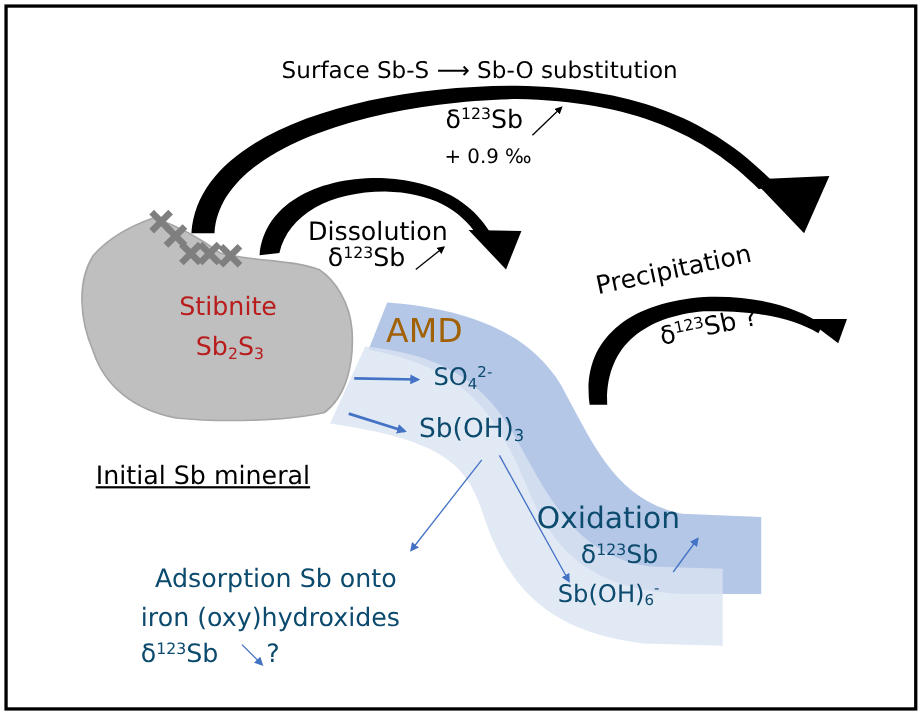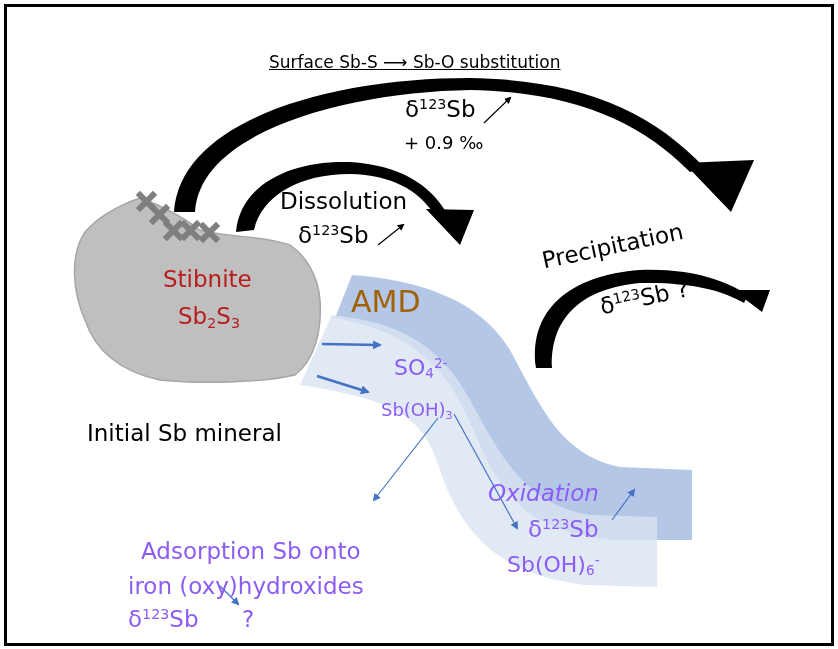--- a/index.html
+++ b/index.html
@@ -1,21 +1,21 @@
 <!DOCTYPE html>
 <html><head>
 <meta charset="utf-8">
 <style>
   html, body { margin: 0; padding: 0; background: #ffffff; }
   body { width: 838px; height: 649px; position: relative; overflow: hidden; font-family: "Liberation Sans", "DejaVu Sans", sans-serif; }
   .frame { position: absolute; left: 4px; top: 4px; width: 824px; height: 636px; border: 3px solid #000; box-sizing: content-box; }
   svg.canvas { position: absolute; left: 0; top: 0; }
   .lbl { position: absolute; white-space: nowrap; font-family: "DejaVu Sans", "Liberation Sans", sans-serif; line-height: 1; }
   .blk { color: #000; }
-  .blu { color: #8b5cf6; margin-top: 24px; }
+  .blu { color: #0c4a6e; }
   .wht { color: #b91c1c; }
   sup, sub { font-size: 62%; line-height: 0; }
   sup { vertical-align: 0.55em; }
   sub { vertical-align: -0.25em; }
 </style>
 </head>
 <body>
 
 <div class="frame"></div>
 
@@ -81,42 +81,42 @@
 
   <line x1="438" y1="418" x2="374" y2="500" stroke="#4472c4" stroke-width="1.2" marker-end="url(#mBlue)"></line>
   <line x1="454" y1="414" x2="517" y2="528" stroke="#4472c4" stroke-width="1.2" marker-end="url(#mBlue)"></line>
 
   <line x1="484" y1="123" x2="510" y2="98" stroke="#000" stroke-width="1.2" marker-end="url(#mBlack)"></line>
   <line x1="378" y1="245" x2="403" y2="225" stroke="#000" stroke-width="1.2" marker-end="url(#mBlack)"></line>
   <line x1="612" y1="520" x2="634" y2="490" stroke="#4472c4" stroke-width="1.2" marker-end="url(#mBlue)"></line>
   <line x1="220" y1="586" x2="238" y2="604" stroke="#4472c4" stroke-width="1.2" marker-end="url(#mBlue)"></line>
 </svg>
 
-<div class="lbl blk" style="left:269px; top:54px; font-size:17px;text-decoration:underline;">
+<div class="lbl blk" style="left:256px; top:54px; font-size:21px;">
   <span>Surface Sb-S</span>
   <span>⟶</span>
   <span>Sb-O substitution</span>
 </div>
 <div class="lbl blk" style="left:405px; top:98px; font-size:23px;"><span>δ</span><sup>123</sup><span>Sb</span></div>
 <div class="lbl blk" style="left:404px; top:134px; font-size:18px;">+ 0.9 ‰</div>
 
-<div class="lbl blk" style="left:280px; top:190px; font-size:23px;">Dissolution</div>
+<div class="lbl blk" style="left:280px; top:200px; font-size:23px;">Dissolution</div>
 <div class="lbl blk" style="left:298px; top:224px; font-size:23px;"><span>δ</span><sup>123</sup><span>Sb</span></div>
 
 <div class="lbl wht" style="left:163px; top:268px; font-size:23px;">Stibnite</div>
 <div class="lbl wht" style="left:163px; top:305px; font-size:23px;margin-left:15px;"><span>Sb</span><sub>2</sub><span>S</span><sub>3</sub></div>
-<div class="lbl blk" style="left:87px; top:422px; font-size:23px;">Initial Sb mineral</div>
+<div class="lbl blk" style="left:87px; top:422px; font-size:23px;text-decoration:underline;">Initial Sb mineral</div>
 
 <div class="lbl blk" style="left:540px; top:250px; font-size:23px; transform: rotate(-12deg); transform-origin: left top;">Precipitation</div>
 <div class="lbl blk" style="left:598px; top:296px; font-size:23px; transform: rotate(-12deg); transform-origin: left top;"><span>δ</span><sup>123</sup><span>Sb</span> <span>?</span></div>
 
 <div class="lbl" style="left:351px; top:287px; font-size:30px; color:#a16207;">AMD</div>
 <div class="lbl blu" style="left:394px; top:333px; font-size:22px;"><span>SO</span><sub>4</sub><sup>2-</sup></div>
-<div class="lbl blu" style="left:381px; top:377px; font-size:18px;"><span>Sb(OH)</span><sub>3</sub></div>
+<div class="lbl blu" style="left:381px; top:377px; font-size:24px;"><span>Sb(OH)</span><sub>3</sub></div>
 <div class="lbl blu" style="left:507px; top:530px; font-size:22px;text-align:center;"><span>Sb(OH)</span><sub>6</sub><sup>-</sup></div>
 
-<div class="lbl blu" style="left:488px; top:458px; font-size:23px;font-style:italic;">Oxidation</div>
+<div class="lbl blu" style="left:488px; top:458px; font-size:27px;">Oxidation</div>
 <div class="lbl blu" style="left:528px; top:494px; font-size:23px;"><span>δ</span><sup>123</sup><span>Sb</span></div>
 
 <div class="lbl blu" style="left:141px; top:516px; font-size:23px;">Adsorption Sb onto</div>
 <div class="lbl blu" style="left:128px; top:551px; font-size:23px;">iron (oxy)hydroxides</div>
 <div class="lbl blu" style="left:128px; top:584px; font-size:23px;"><span>δ</span><sup>123</sup><span>Sb</span></div>
 <div class="lbl blu" style="left:242px; top:584px; font-size:23px;">?</div>
 
 </body></html>

